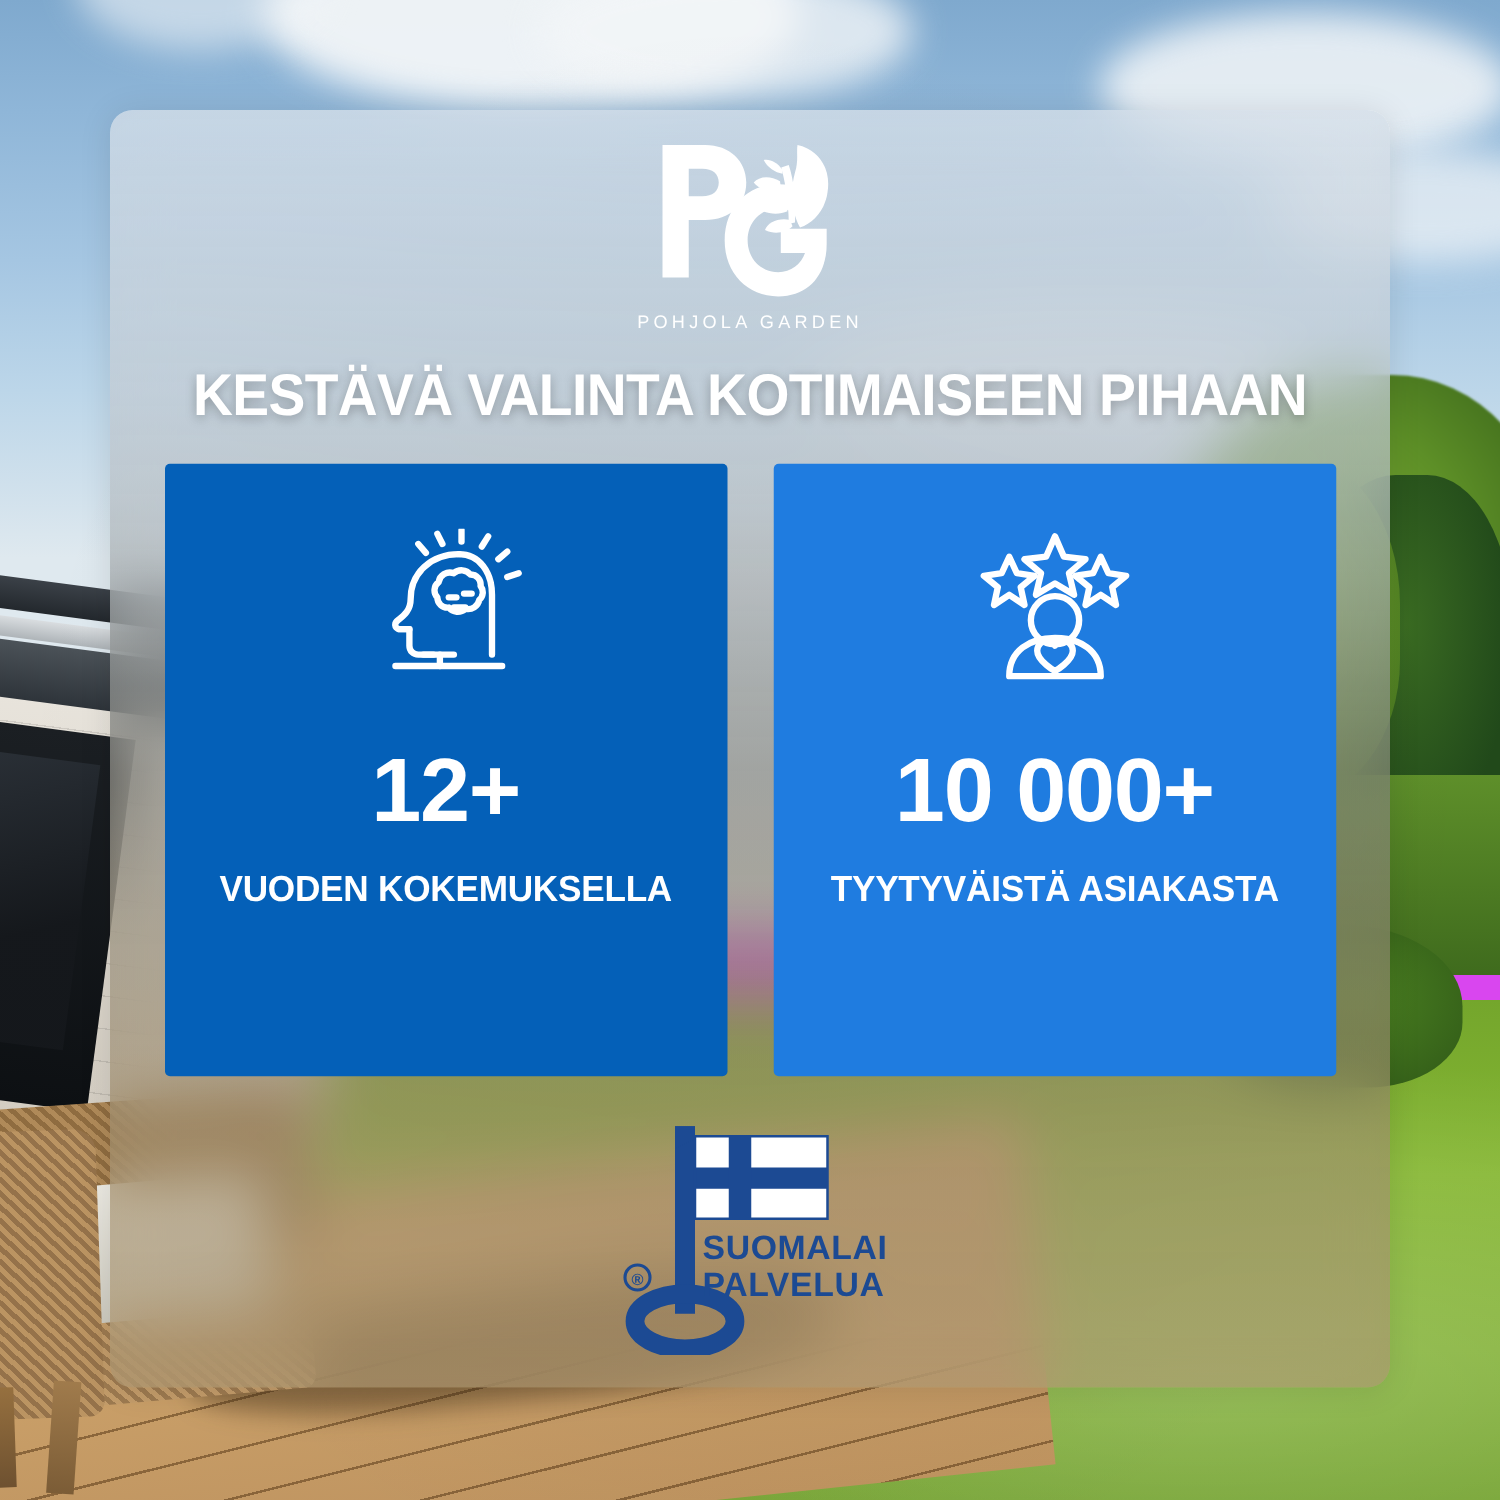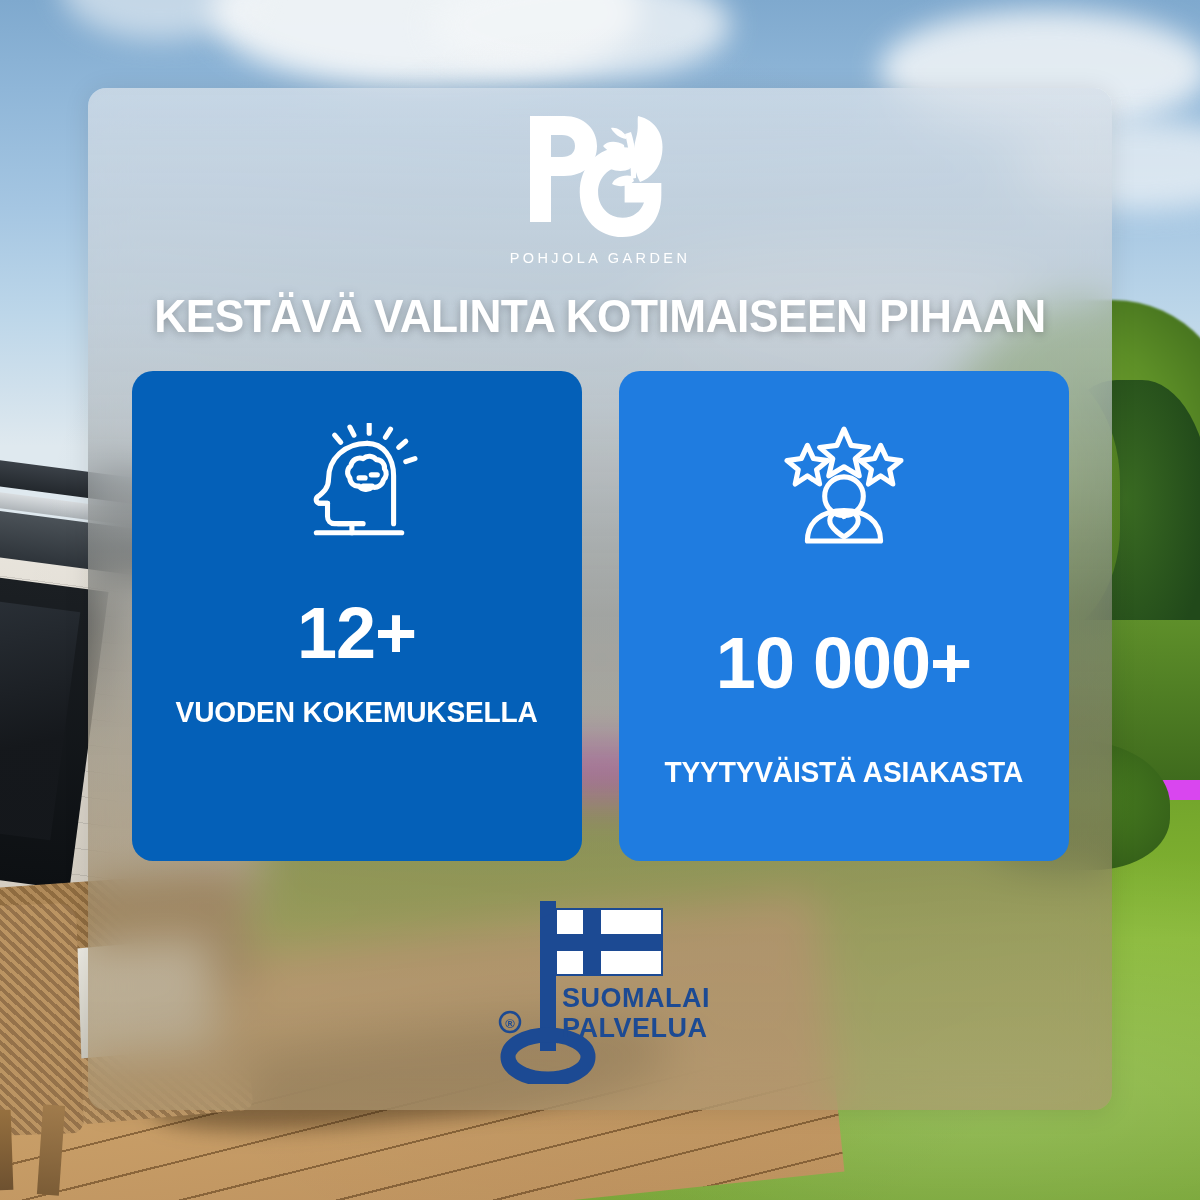--- a/index.html
+++ b/index.html
@@ -205,21 +205,21 @@
     text-shadow:0 2px 10px rgba(0,0,0,.28);
     white-space:nowrap;
   }
 
   
   .cards {
     display:flex; gap:37px; justify-content:center;
     margin:28px 38px 0;
   }
   .card {
-    width:450px; height:490px; border-radius:21px;
+    width:450px; height:490px; border-radius:4px;
     display:flex; flex-direction:column; align-items:center;
     padding:52px 22px 0;
   }
   .card-icon { width:122px; height:122px; display:block; }
   .card-number {
     color:#fff; font-weight:700; font-size:72px; line-height:1;
     margin-top:52px; white-space:nowrap; letter-spacing:-1px;
   }
   .card-label {
     color:#fff; font-weight:700; font-size:29px; line-height:1.1;
@@ -328,21 +328,21 @@
             <path d="M101 24 L108 18"></path>
             <path d="M108 38 L117 35"></path>
             <path d="M57 12 L53 4"></path>
             <path d="M44 19 L38 12"></path>
           </g>
         </svg>
         <div class="card-number">12+</div>
         <div class="card-label">VUODEN KOKEMUKSELLA</div>
       </div>
 
-      <div class="card" id="card-1" style="background: rgb(31, 124, 224); gap: 30px;">
+      <div class="card" id="card-1" style="background: rgb(31, 124, 224);">
         <svg class="card-icon" viewBox="0 0 120 120" aria-hidden="true">
           <g fill="none" stroke="#ffffff" stroke-width="5" stroke-linecap="round" stroke-linejoin="round">
 
             <path d="M60 6 L67 22 L84 24 L71 35 L75 52 L60 43 L45 52 L49 35 L36 24 L53 22 Z"></path>
 
             <path d="M24 22 L30 35 L44 37 L33 46 L36 60 L24 52 L12 60 L15 46 L4 37 L18 35 Z"></path>
 
             <path d="M96 22 L102 35 L116 37 L105 46 L108 60 L96 52 L84 60 L87 46 L76 37 L90 35 Z"></path>
 
             <circle cx="60" cy="72" r="19"></circle>

